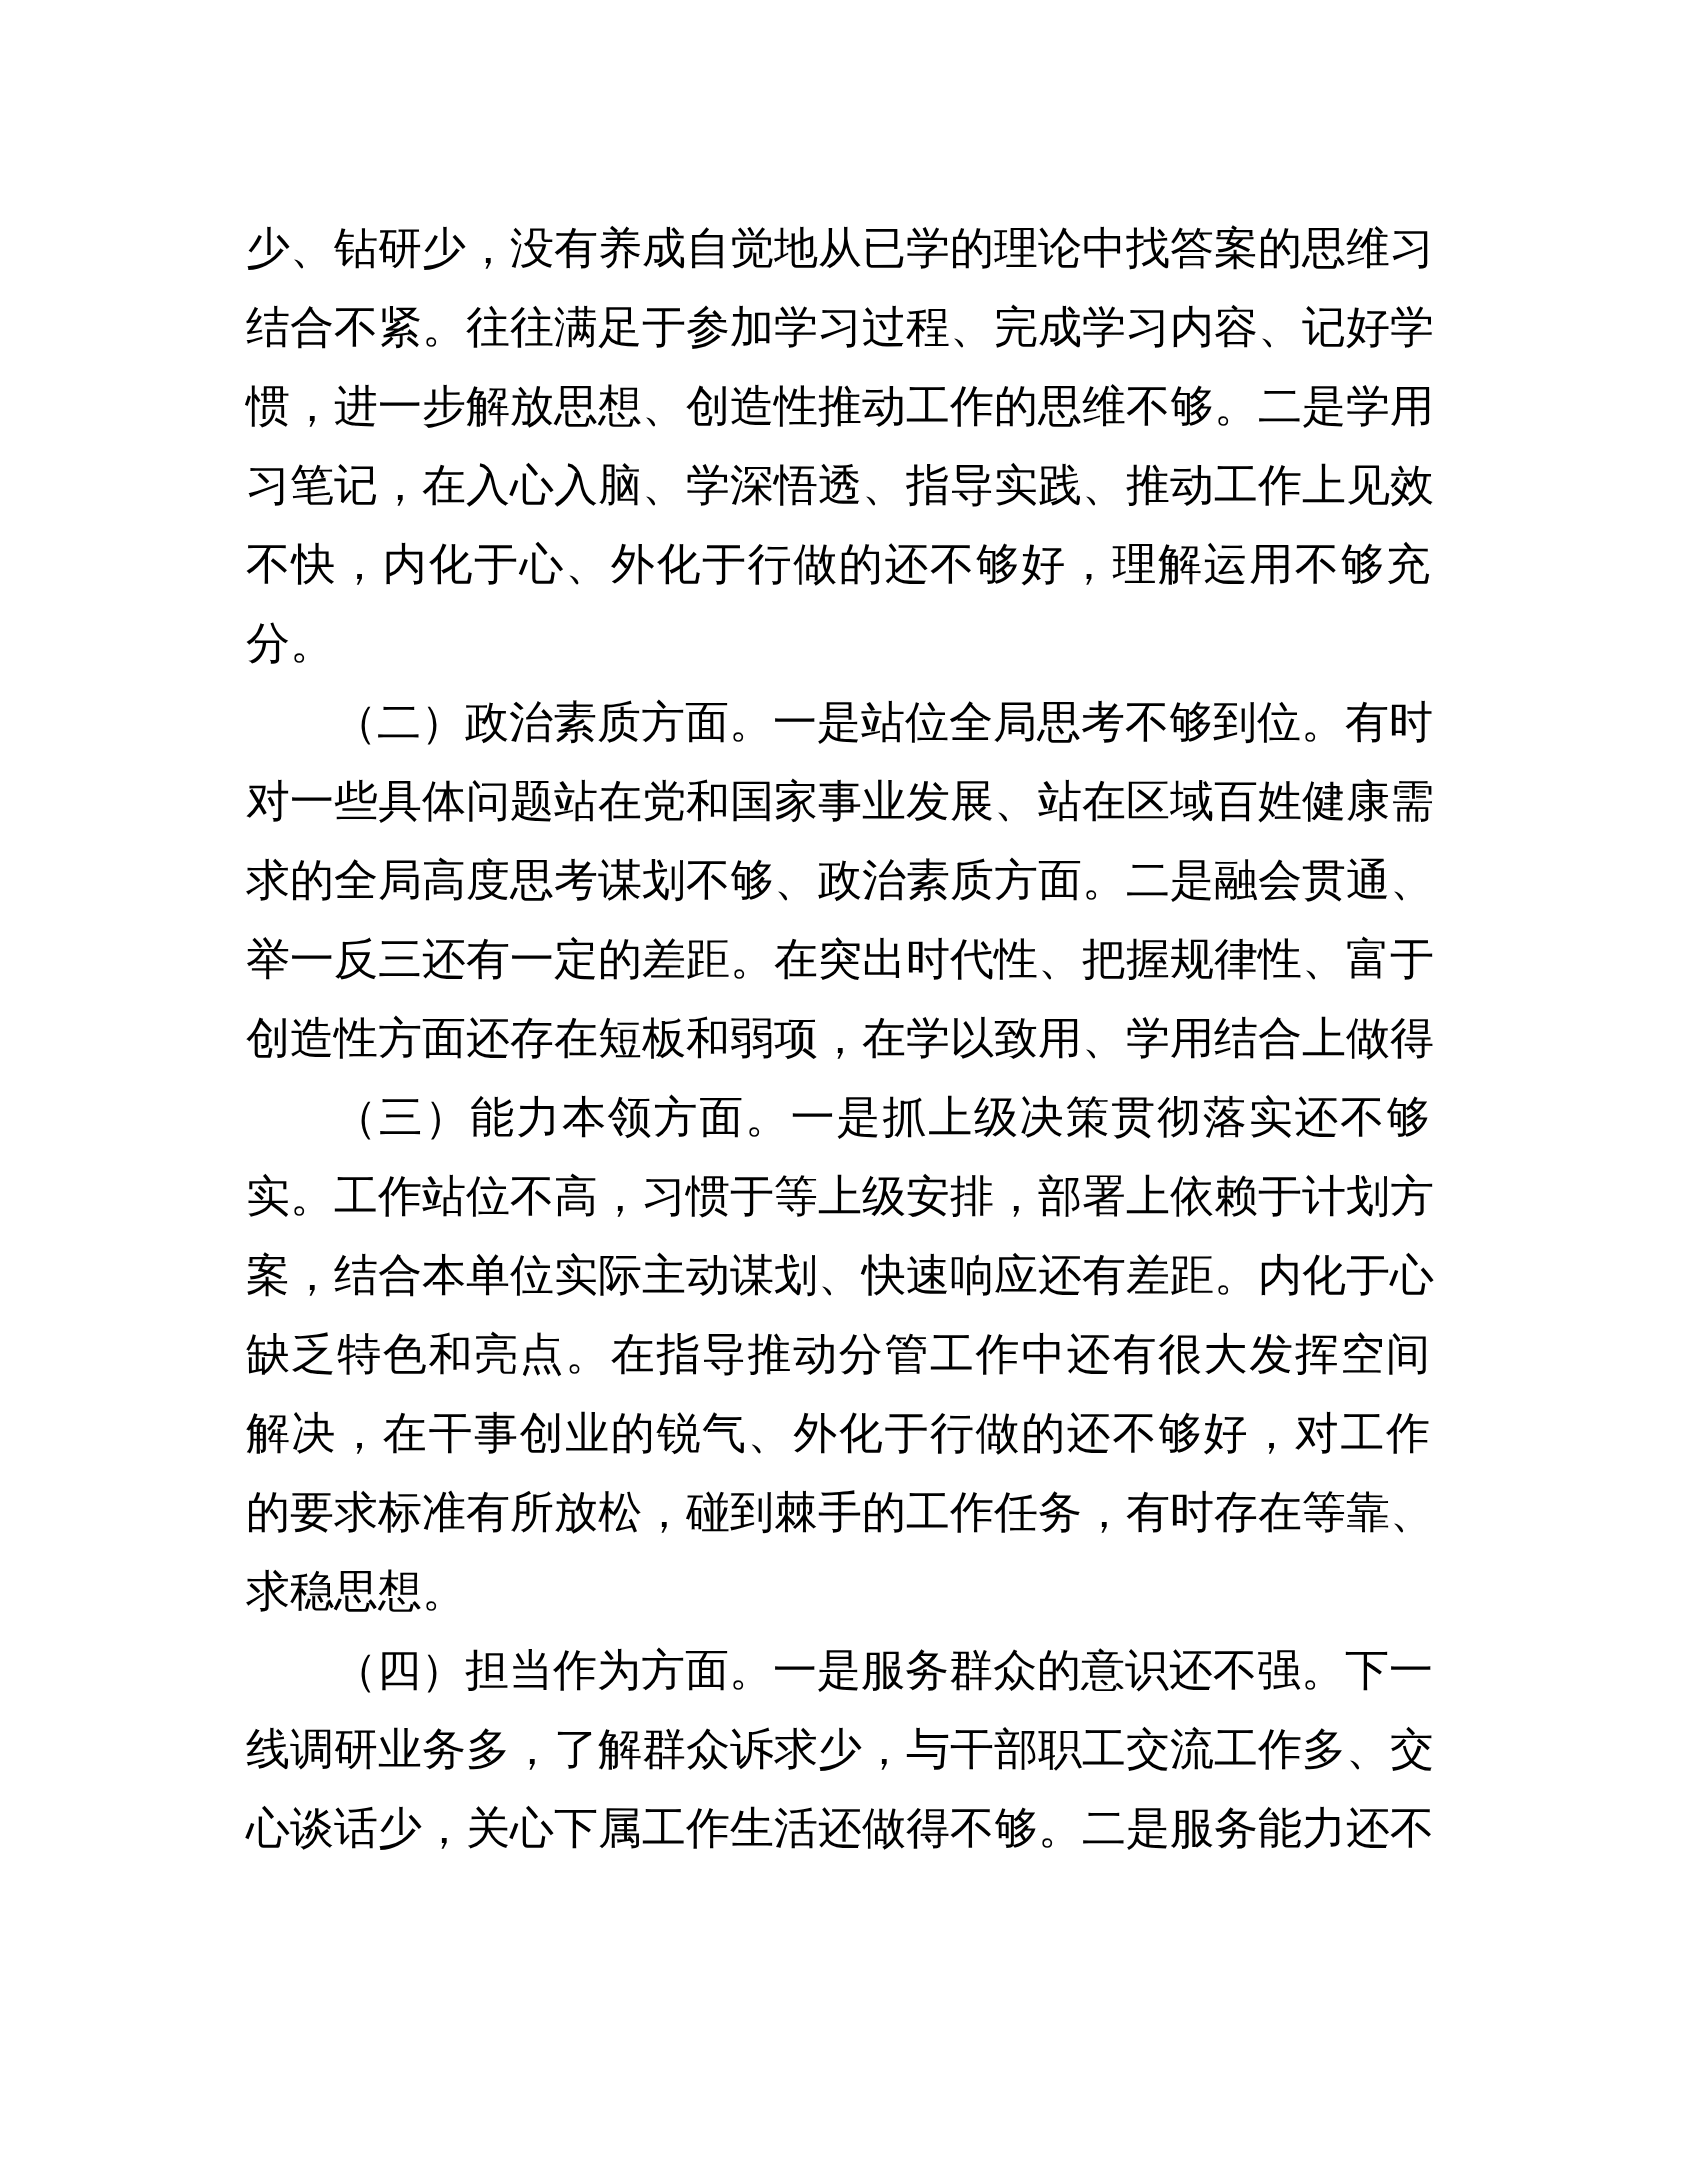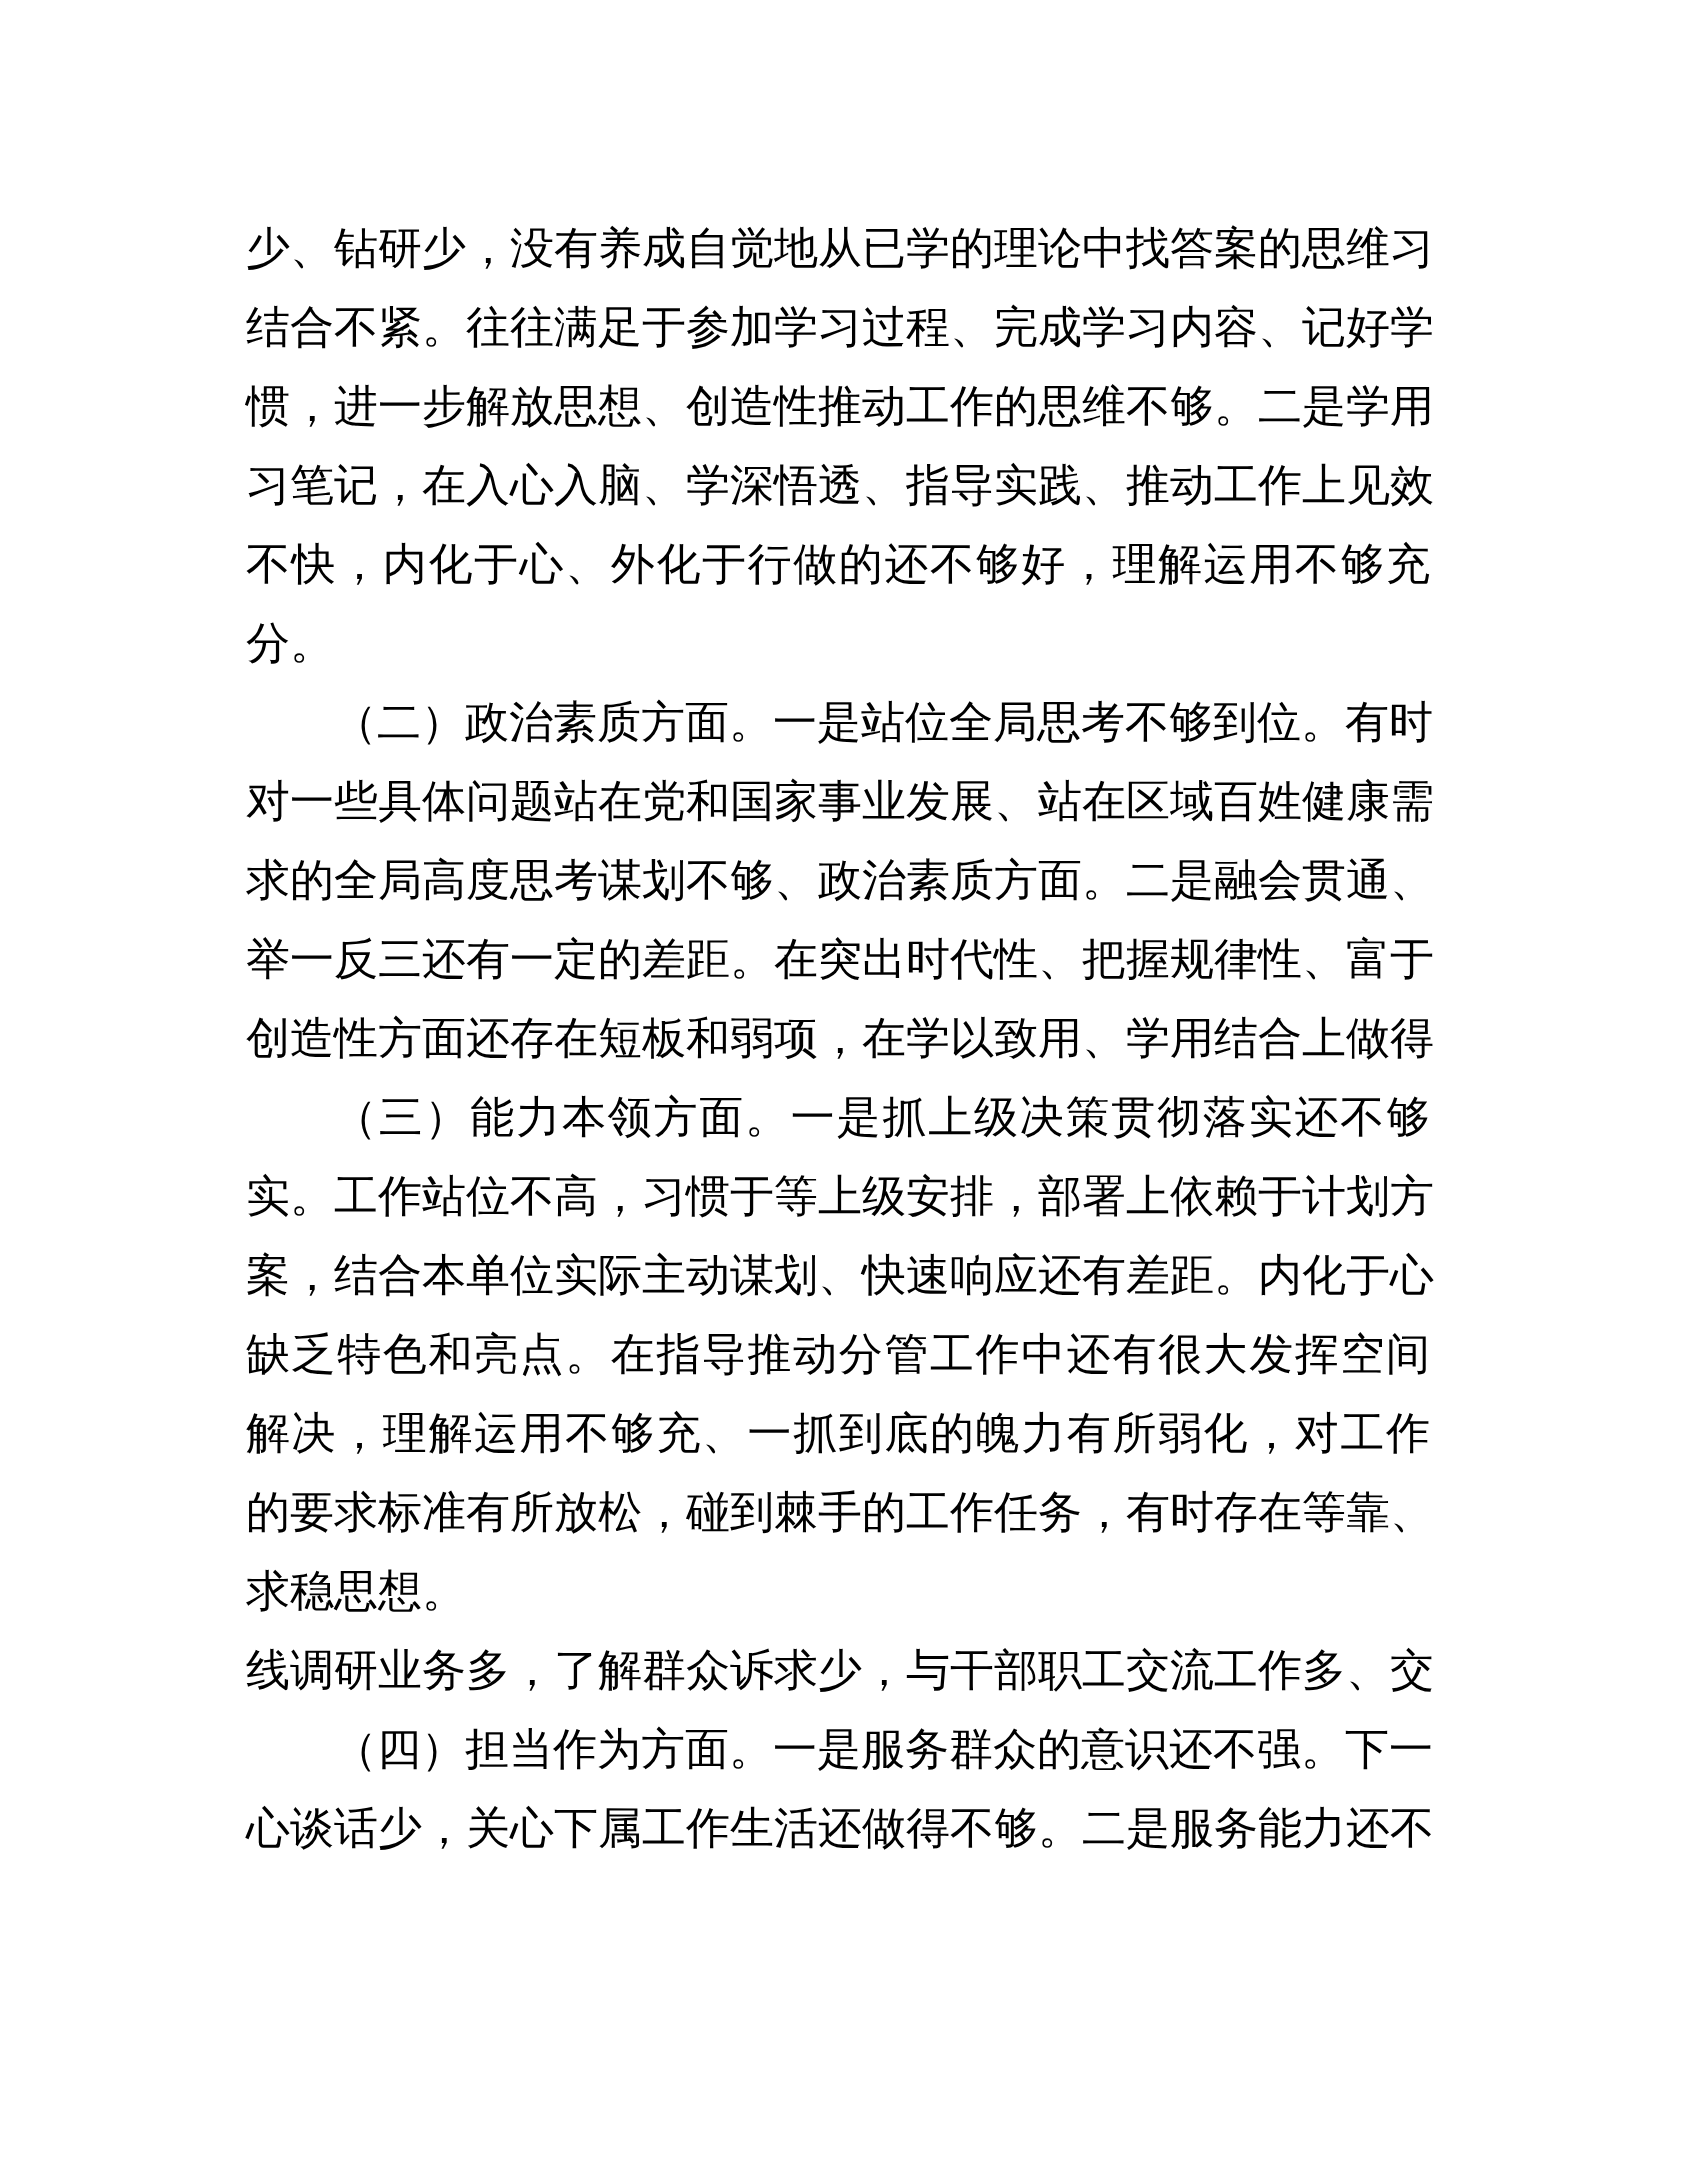--- a/index.html
+++ b/index.html
@@ -64,26 +64,26 @@
       <span class="line">求的全局高度思考谋划不够、政治素质方面。二是融会贯通、</span>
       <span class="line">举一反三还有一定的差距。在突出时代性、把握规律性、富于</span>
       <span class="line">创造性方面还存在短板和弱项，在学以致用、学用结合上做得</span>
     </p>
 
     <p class="para">
       <span class="line indent">（三）能力本领方面。一是抓上级决策贯彻落实还不够</span>
       <span class="line">实。工作站位不高，习惯于等上级安排，部署上依赖于计划方</span>
       <span class="line">案，结合本单位实际主动谋划、快速响应还有差距。内化于心</span>
       <span class="line">缺乏特色和亮点。在指导推动分管工作中还有很大发挥空间</span>
-      <span class="line">解决，理解运用不够充、一抓到底的魄力有所弱化，对工作</span>
+      <span class="line">解决，在干事创业的锐气、外化于行做的还不够好，对工作</span>
       <span class="line">的要求标准有所放松，碰到棘手的工作任务，有时存在等靠、</span>
       <span class="line end">求稳思想。</span>
     </p>
 
     <p class="para">
+      <span class="line indent">（四）担当作为方面。一是服务群众的意识还不强。下一</span>
       <span class="line">线调研业务多，了解群众诉求少，与干部职工交流工作多、交</span>
-      <span class="line indent">（四）担当作为方面。一是服务群众的意识还不强。下一</span>
       <span class="line">心谈话少，关心下属工作生活还做得不够。二是服务能力还不</span>
     </p>
 
   </div>
 </div>
 
 
 </body></html>

